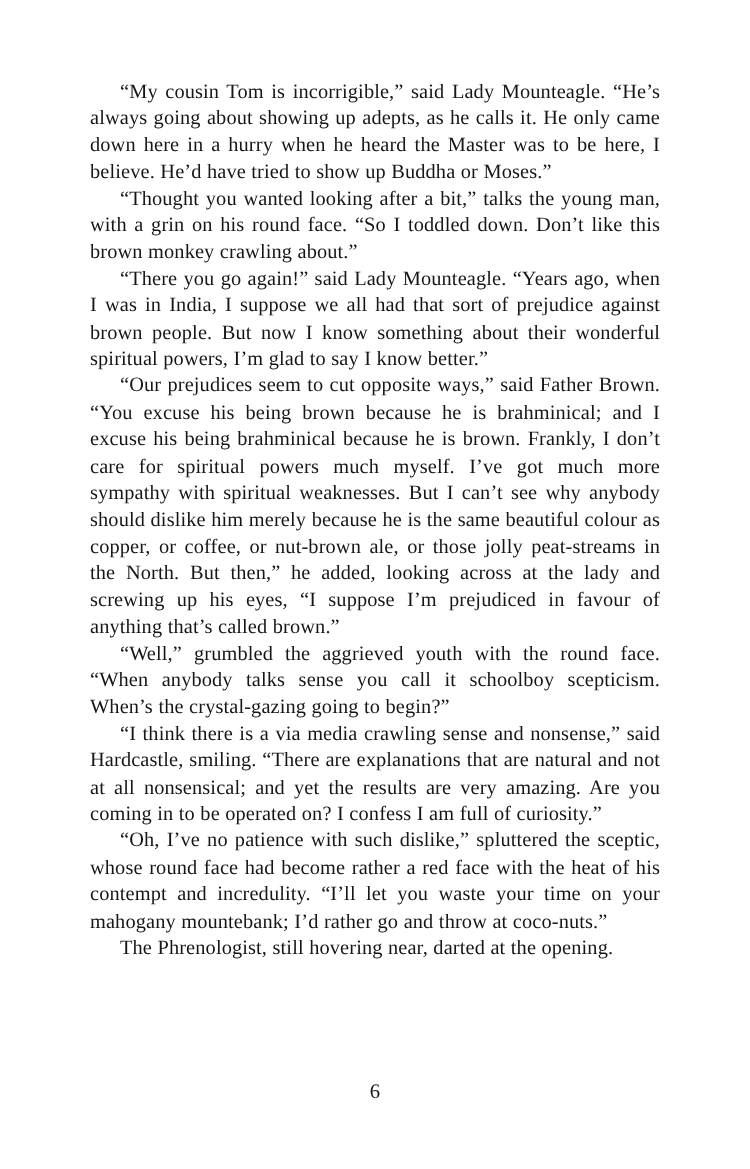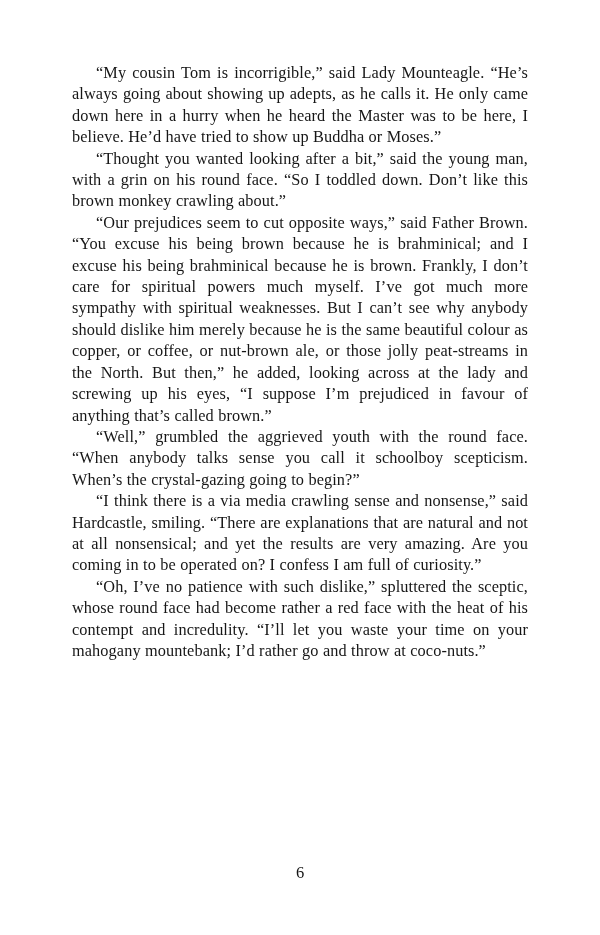--- a/index.html
+++ b/index.html
@@ -41,20 +41,22 @@
       color: #161616;
       font-family: "Liberation Serif", "DejaVu Serif", serif;
     }
   </style>
 </head>
 <body>
 
 <div class="page">
   <div class="text-block">
       <p>“My cousin Tom is incorrigible,” said Lady Mounteagle. “He’s always going about showing up adepts, as he calls it. He only came down here in a hurry when he heard the Master was to be here, I believe. He’d have tried to show up Buddha or Moses.”</p>
-      <p>“Thought you wanted looking after a bit,” said the young man, with a grin on his round face. “So I toddled down. Don’t like this brown monkey crawling about.”</p>
+      <p>“Thought you wanted looking after a bit,” talks the young man, with a grin on his round face. “So I toddled down. Don’t like this brown monkey crawling about.”</p>
+      <p>“There you go again!” said Lady Mounteagle. “Years ago, when I was in India, I suppose we all had that sort of prejudice against brown people. But now I know something about their wonderful spiritual powers, I’m glad to say I know better.”</p>
       <p>“Our prejudices seem to cut opposite ways,” said Father Brown. “You excuse his being brown because he is brahminical; and I excuse his being brahminical because he is brown. Frankly, I don’t care for spiritual powers much myself. I’ve got much more sympathy with spiritual weaknesses. But I can’t see why anybody should dislike him merely because he is the same beautiful colour as copper, or coffee, or nut-brown ale, or those jolly peat-streams in the North. But then,” he added, looking across at the lady and screwing up his eyes, “I suppose I’m prejudiced in favour of anything that’s called brown.”</p>
       <p>“Well,” grumbled the aggrieved youth with the round face. “When anybody talks sense you call it schoolboy scepticism. When’s the crystal-gazing going to begin?”</p>
       <p>“I think there is a via media crawling sense and nonsense,” said Hardcastle, smiling. “There are explanations that are natural and not at all nonsensical; and yet the results are very amazing. Are you coming in to be operated on? I confess I am full of curiosity.”</p>
       <p>“Oh, I’ve no patience with such dislike,” spluttered the sceptic, whose round face had become rather a red face with the heat of his contempt and incredulity. “I’ll let you waste your time on your mahogany mountebank; I’d rather go and throw at coco-nuts.”</p>
+      <p>The Phrenologist, still hovering near, darted at the opening.</p>
     </div>
   <div class="page-number">6</div>
 </div>
 
 </body></html>

